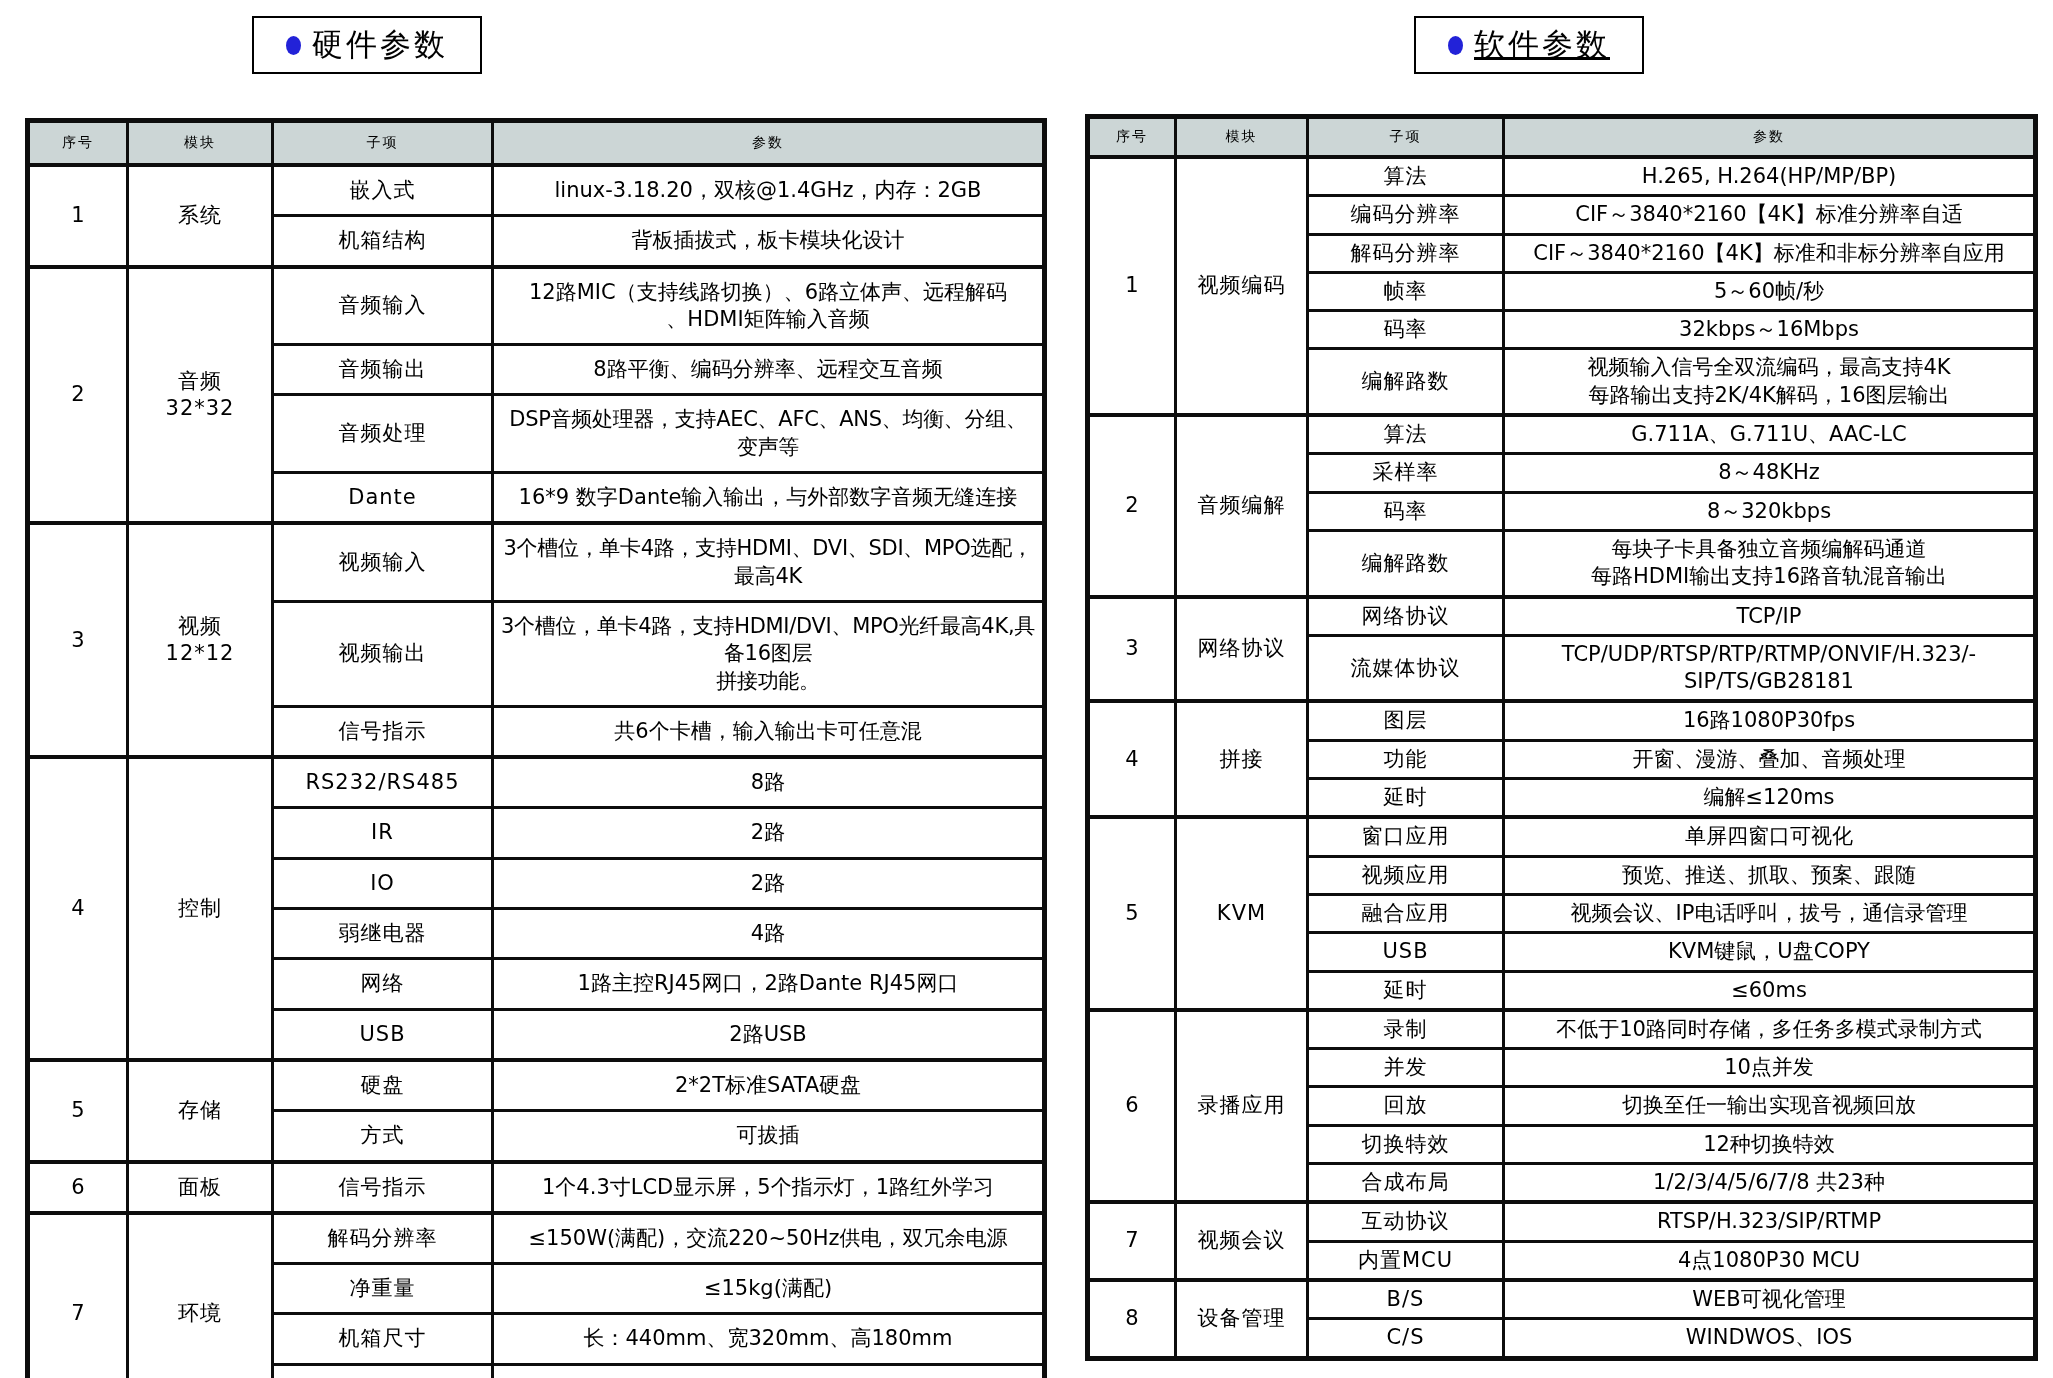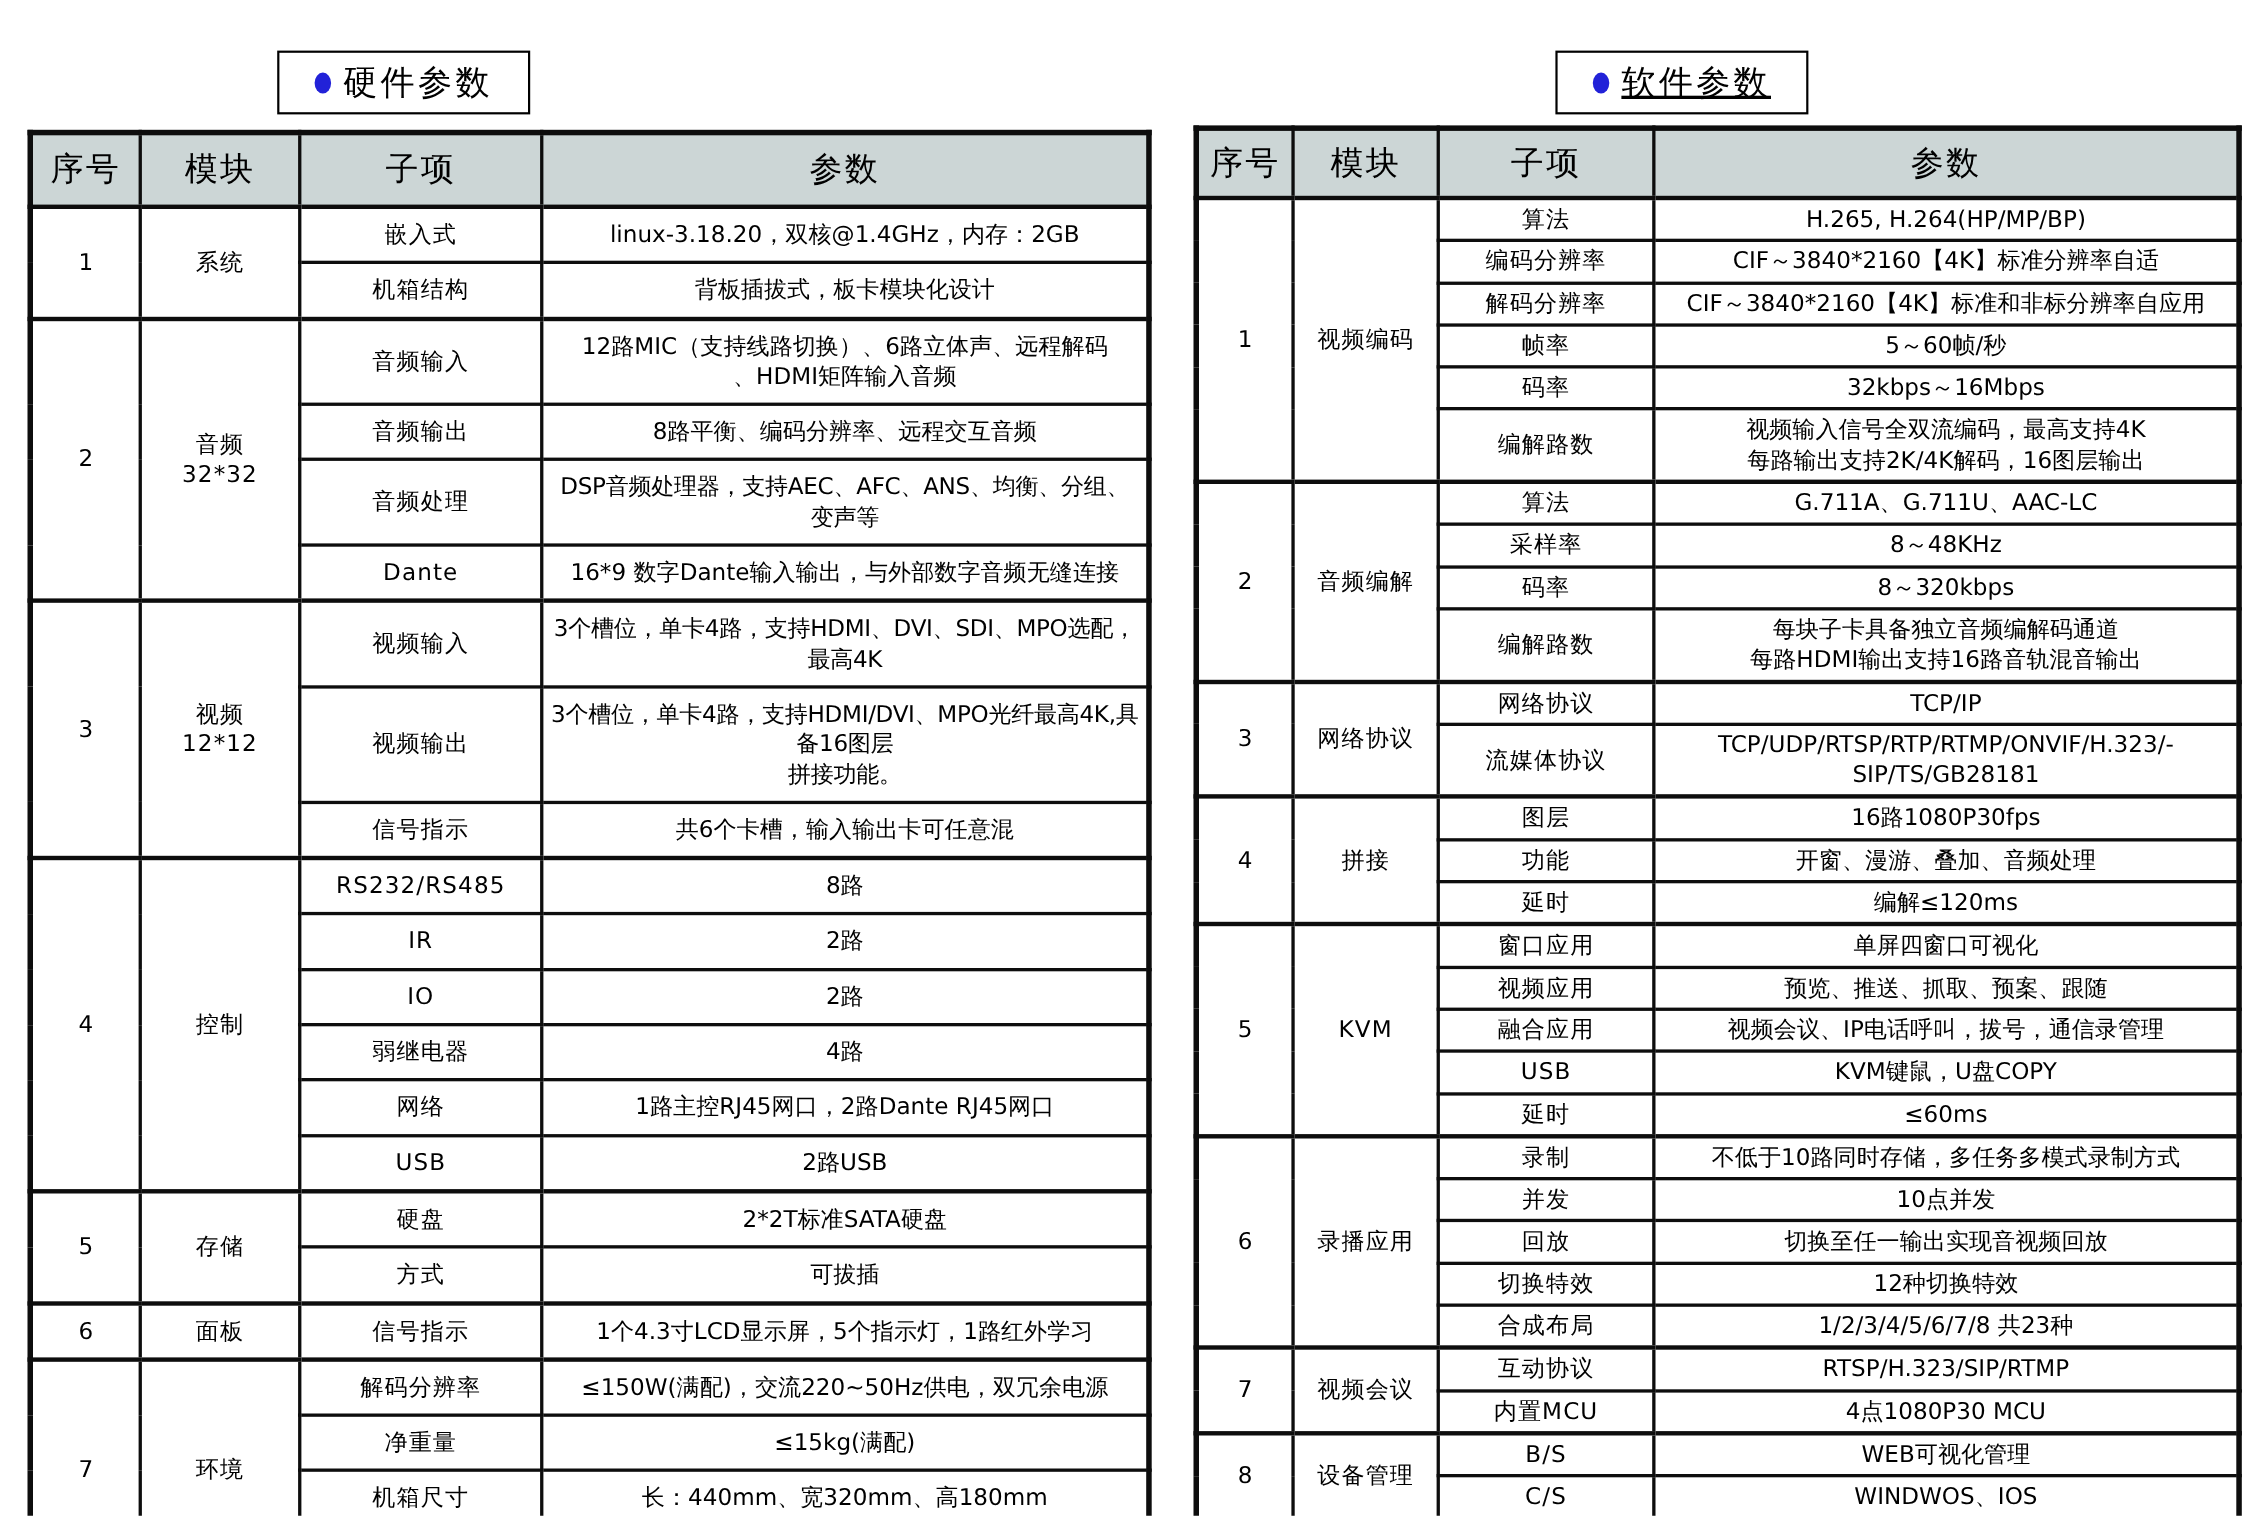--- a/index.html
+++ b/index.html
@@ -5,35 +5,35 @@
   html,body{margin:0;padding:0;}
   body{
     width:2053px;height:1378px;position:relative;overflow:hidden;
     background:#ffffff;color:#000;
     font-family:"DejaVu Sans","Liberation Sans",sans-serif;
   }
   .title-box{
     position:absolute;top:16px;height:58px;
     border:2px solid #000;background:#fff;
     display:flex;align-items:center;justify-content:center;gap:11px;
-    padding:4px 32px;box-sizing:border-box;margin-top:30px;
+    padding:4px 32px;box-sizing:border-box;
   }
   .dot{
     width:15px;height:19px;border-radius:50%;
     background:#2222d8;flex:0 0 auto;
   }
   .title-text{font-size:31px;letter-spacing:3px;white-space:nowrap;}
 
   table.spec{
     position:absolute;border-collapse:collapse;table-layout:fixed;background:#fff;
     border:5px solid #0d0d0d;
   }
   .spec th,.spec td{border:3px solid #0d0d0d;}
   .spec th{
-    background:#ccd6d6;font-weight:normal;font-size:30px;
+    background:#ccd6d6;font-weight:normal;font-size:14px;
     padding:11px 4px;text-align:center;letter-spacing:2px;
   }
   .spec td{
     font-size:21px;padding:10px 6px;text-align:center;vertical-align:middle;
     line-height:1.3;
   }
   #sw-table td{padding:4px 6px;}
   #sw-table th{padding:9px 4px;}
   .c-no{letter-spacing:0;}
   .c-mod{white-space:pre-line;line-height:2.1;letter-spacing:1px;}

